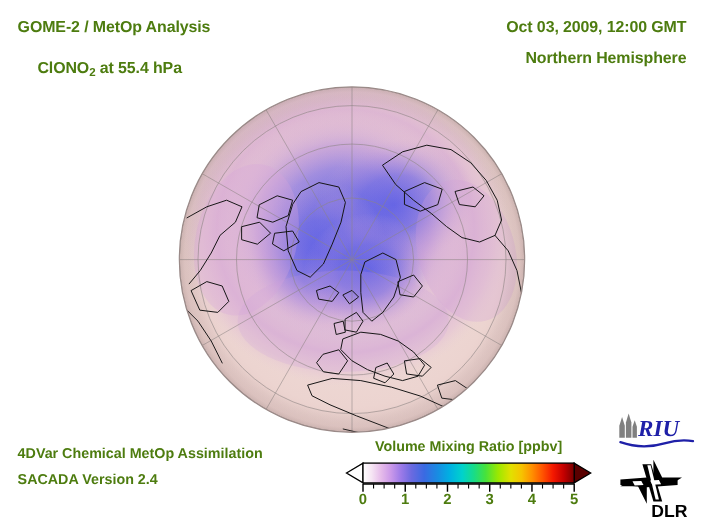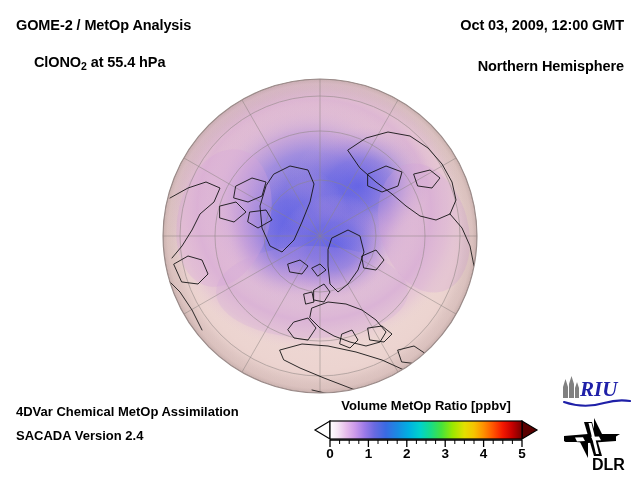--- a/index.html
+++ b/index.html
@@ -7,35 +7,35 @@
     padding: 0;
     background: #ffffff;
   }
   #page {
     position: relative;
     width: 640px;
     height: 480px;
     background: #ffffff;
     overflow: hidden;
     font-family: "Liberation Sans", sans-serif;
-    color: #000000;
+    color: #4d7c0f;
   }
 
   
   .hdr {
     position: absolute;
     font-size: 14.5px;
     font-weight: bold;
     letter-spacing: -0.1px;
     white-space: nowrap;
   }
   #hdr-left-1  { left: 16px; top: 17px; }
   #hdr-left-2  { left: 16px; top: 54px; margin-left: 18px; }
   #hdr-right-1 { right: 16px; top: 17px; text-align: left; }
-  #hdr-right-2 { right: 16px; top: 58px; text-align: right; }
+  #hdr-right-2 { right: 16px; top: 45px; text-align: right; }
   .sub {
     font-size: 10.5px;
     vertical-align: baseline;
     position: relative;
     top: 3px;
   }
 
   
   #globe-wrap {
     position: absolute;
@@ -257,21 +257,21 @@
       </g>
 
       <circle cx="158" cy="158" r="157" fill="none" stroke="#9a8a88" stroke-width="1.1"></circle>
     </svg>
   </div>
 
   <div class="foot" id="foot-1">4DVar Chemical MetOp Assimilation</div>
   <div class="foot" id="foot-2">SACADA Version 2.4</div>
 
   <div id="cbar-block">
-    <div id="cbar-title">Volume MetOp Ratio [ppbv]</div>
+    <div id="cbar-title">Volume Mixing Ratio [ppbv]</div>
 
     <svg id="cbar-svg" width="228" height="30" viewBox="0 0 228 30">
       <defs>
         <linearGradient id="cbarGrad" x1="0%" y1="0%" x2="100%" y2="0%">
           <stop offset="0.000" stop-color="#ffffff"></stop>
           <stop offset="0.040" stop-color="#f6e6f4"></stop>
           <stop offset="0.085" stop-color="#e6bcea"></stop>
           <stop offset="0.130" stop-color="#cc9ae9"></stop>
           <stop offset="0.180" stop-color="#9c7ae8"></stop>
           <stop offset="0.230" stop-color="#6a6ae0"></stop>

